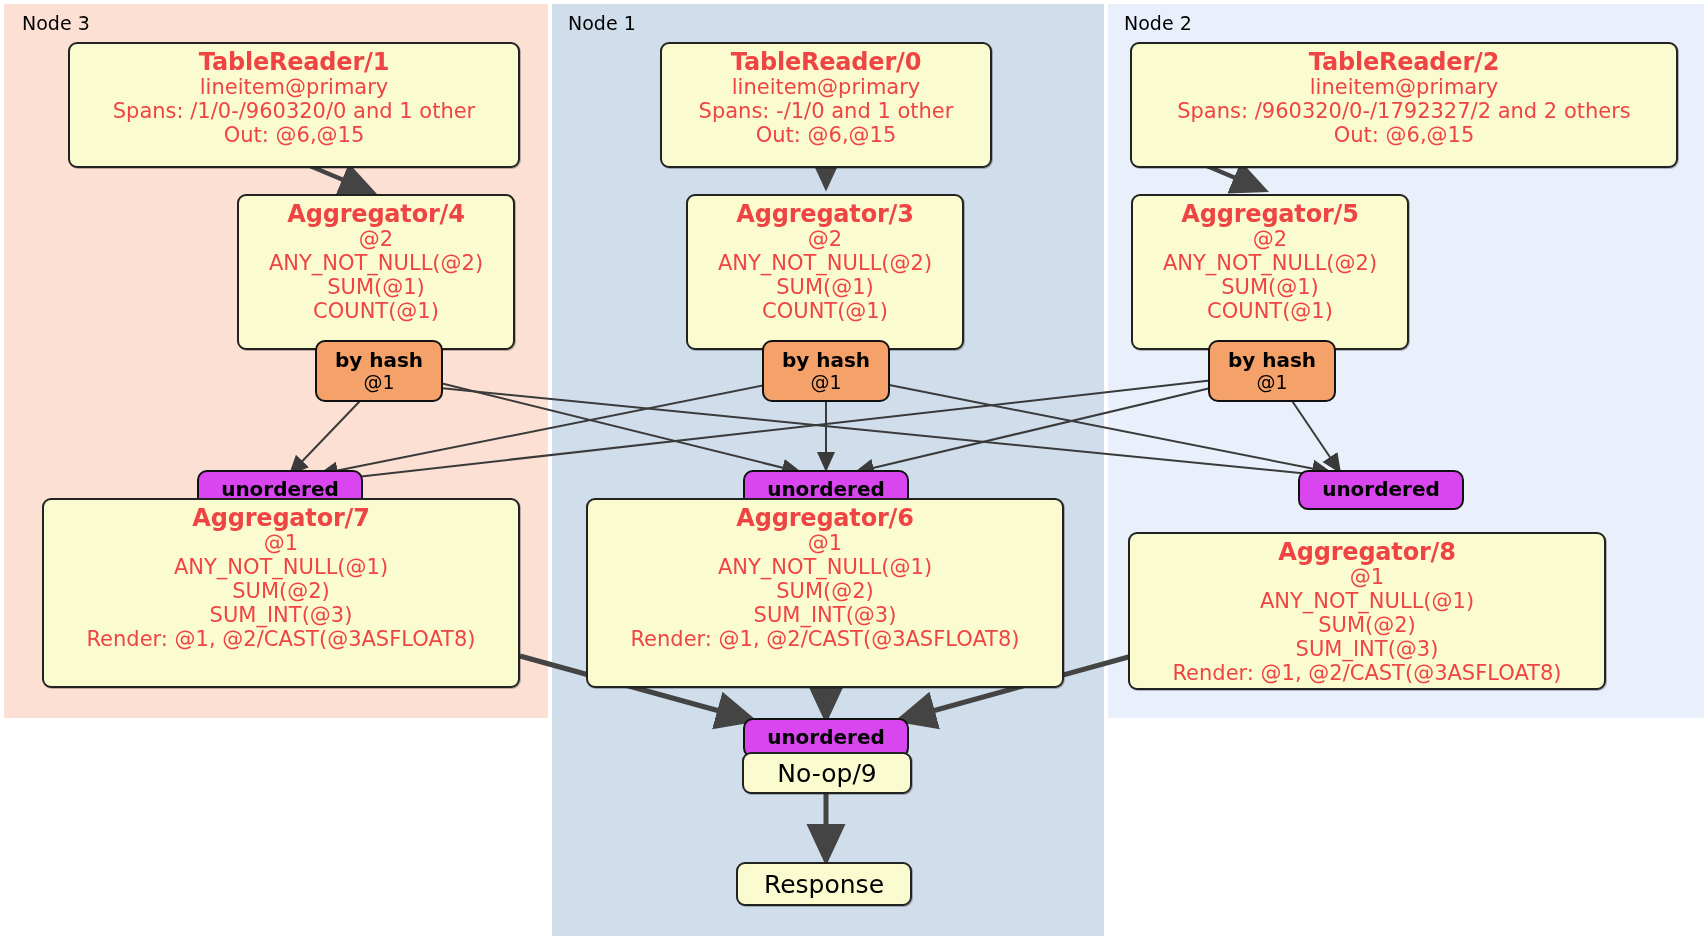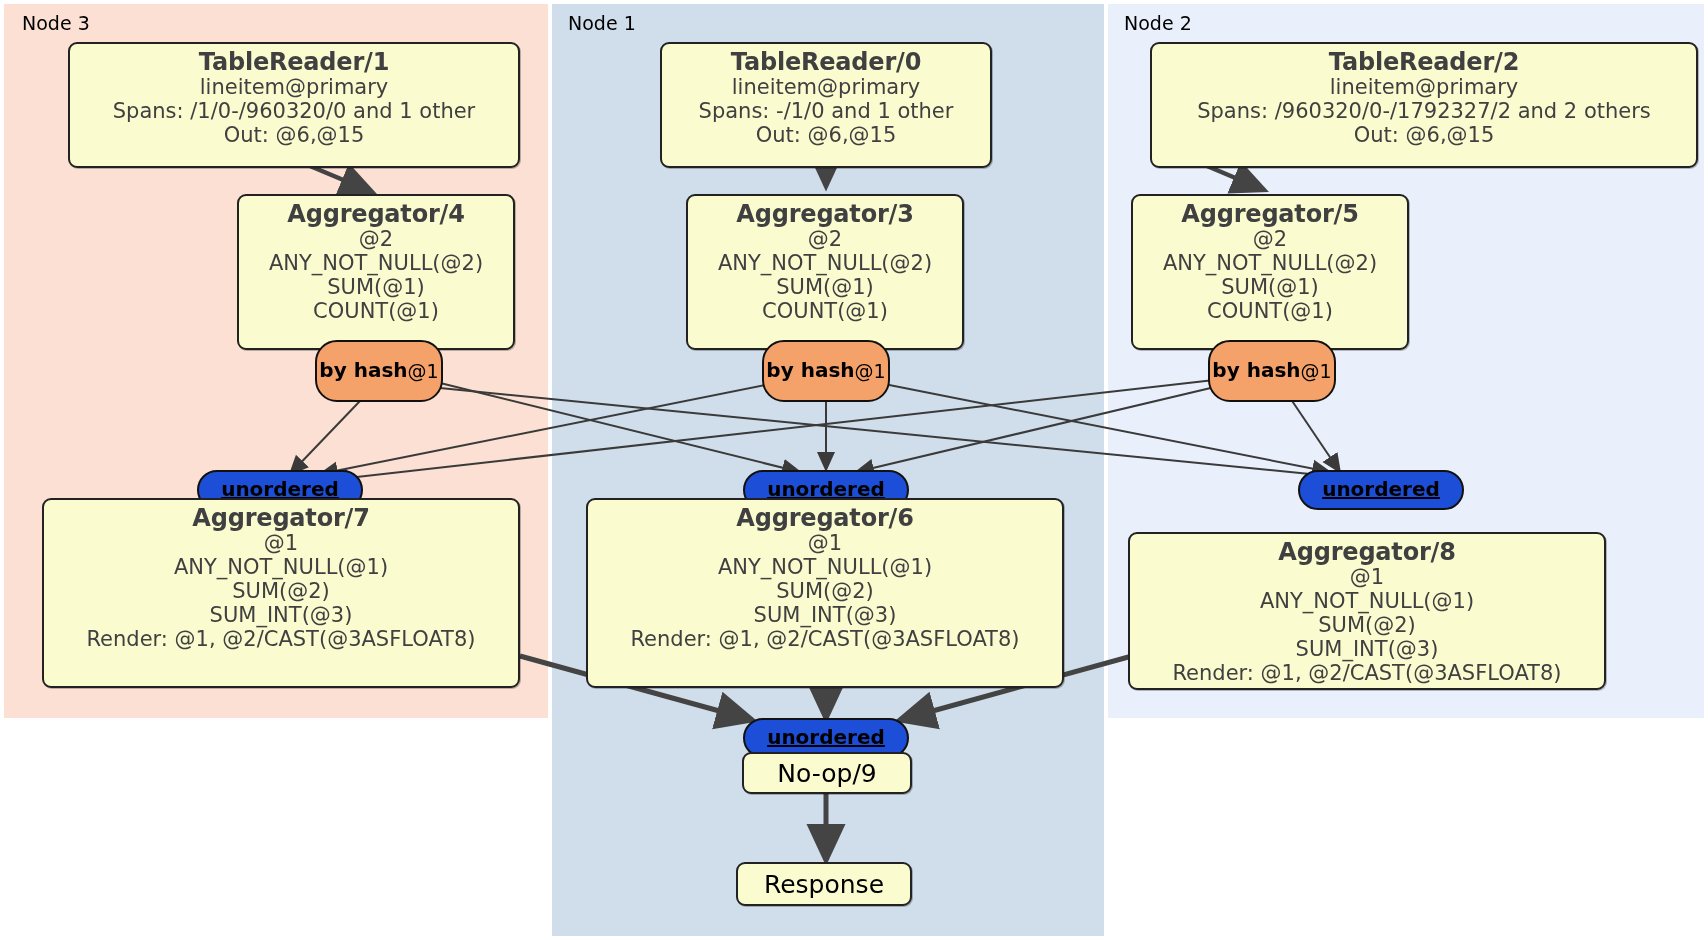--- a/index.html
+++ b/index.html
@@ -36,54 +36,53 @@
     white-space: nowrap;
     line-height: 1;
   }
   .proc-box {
     position: absolute;
     box-sizing: border-box;
     background: #fbfbd0;
     border: 2px solid #222222;
     border-radius: 9px;
     text-align: center;
-    color: #404040;
+    color: #ef4444;
     padding: 5px 10px 8px 10px;
     line-height: 1.14;
     box-shadow: 1px 1px 0 rgba(0,0,0,0.25);
   }
   .proc-title {
     font-weight: bold;
     font-size: 24px;
     letter-spacing: -0.2px;
     white-space: nowrap;
   }
   .proc-line {
     font-size: 21px;
     white-space: nowrap;
   }
   .pill {
     position: absolute;
     box-sizing: border-box;
     border: 2px solid #111111;
-    border-radius: 22px;
+    border-radius: 10px;
     text-align: center;
     color: #000000;
     line-height: 1.08;
     display: flex;
-    flex-direction: row;
+    flex-direction: column;
     align-items: center;
     justify-content: center;
   }
   .pill-hash {
     background: #f4a16a;
   }
   .pill-unordered {
-    background: #1d4ed8;
-    text-decoration: underline;
+    background: #d946ef;
   }
   .pill-main {
     font-weight: bold;
     font-size: 20px;
     white-space: nowrap;
   }
   .pill-sub {
     font-size: 19px;
     white-space: nowrap;
   }
@@ -165,21 +164,21 @@
     <div class="proc-line">Out: @6,@15</div>
   </div>
 
   <div class="proc-box" style="left:660px; top:42px; width:332px; height:126px;">
     <div class="proc-title">TableReader/0</div>
     <div class="proc-line">lineitem@primary</div>
     <div class="proc-line">Spans: -/1/0 and 1 other</div>
     <div class="proc-line">Out: @6,@15</div>
   </div>
 
-  <div class="proc-box" style="left:1130px; top:42px; width:548px; height:126px;margin-left:20px;">
+  <div class="proc-box" style="left:1130px; top:42px; width:548px; height:126px;">
     <div class="proc-title">TableReader/2</div>
     <div class="proc-line">lineitem@primary</div>
     <div class="proc-line">Spans: /960320/0-/1792327/2 and 2 others</div>
     <div class="proc-line">Out: @6,@15</div>
   </div>
 
   <div class="proc-box" style="left:237px; top:194px; width:278px; height:156px;">
     <div class="proc-title">Aggregator/4</div>
     <div class="proc-line">@2</div>
     <div class="proc-line">ANY_NOT_NULL(@2)</div>

